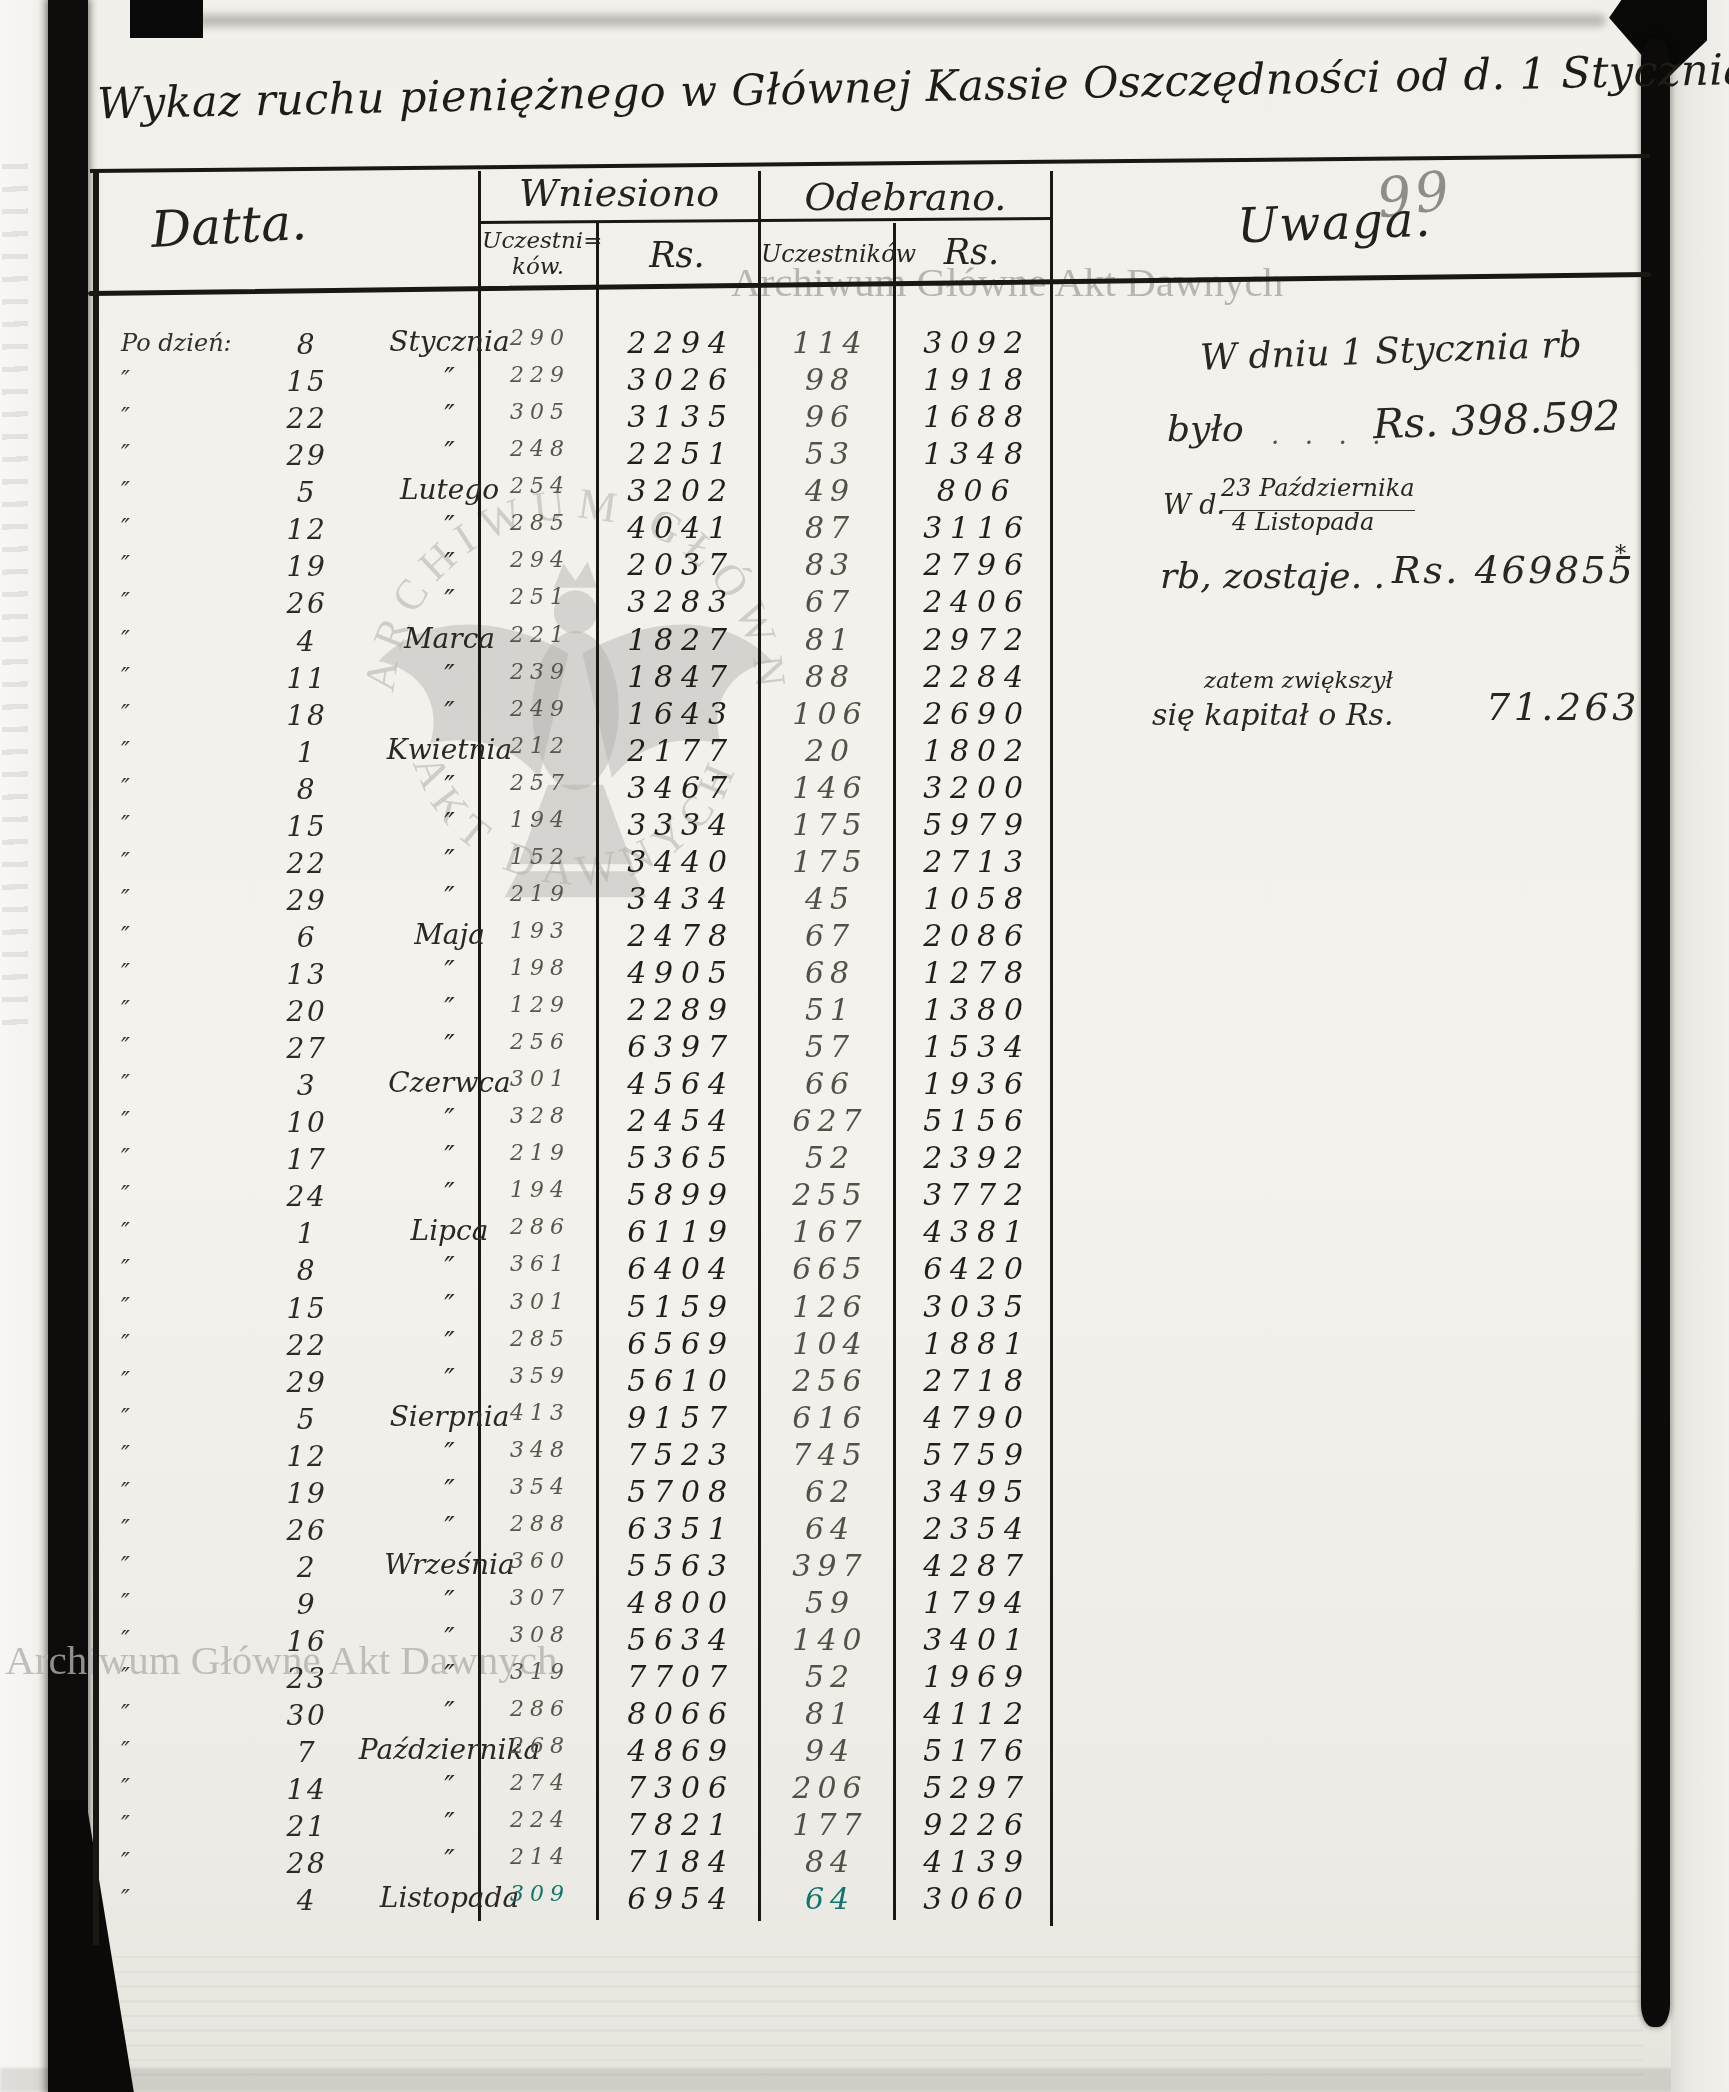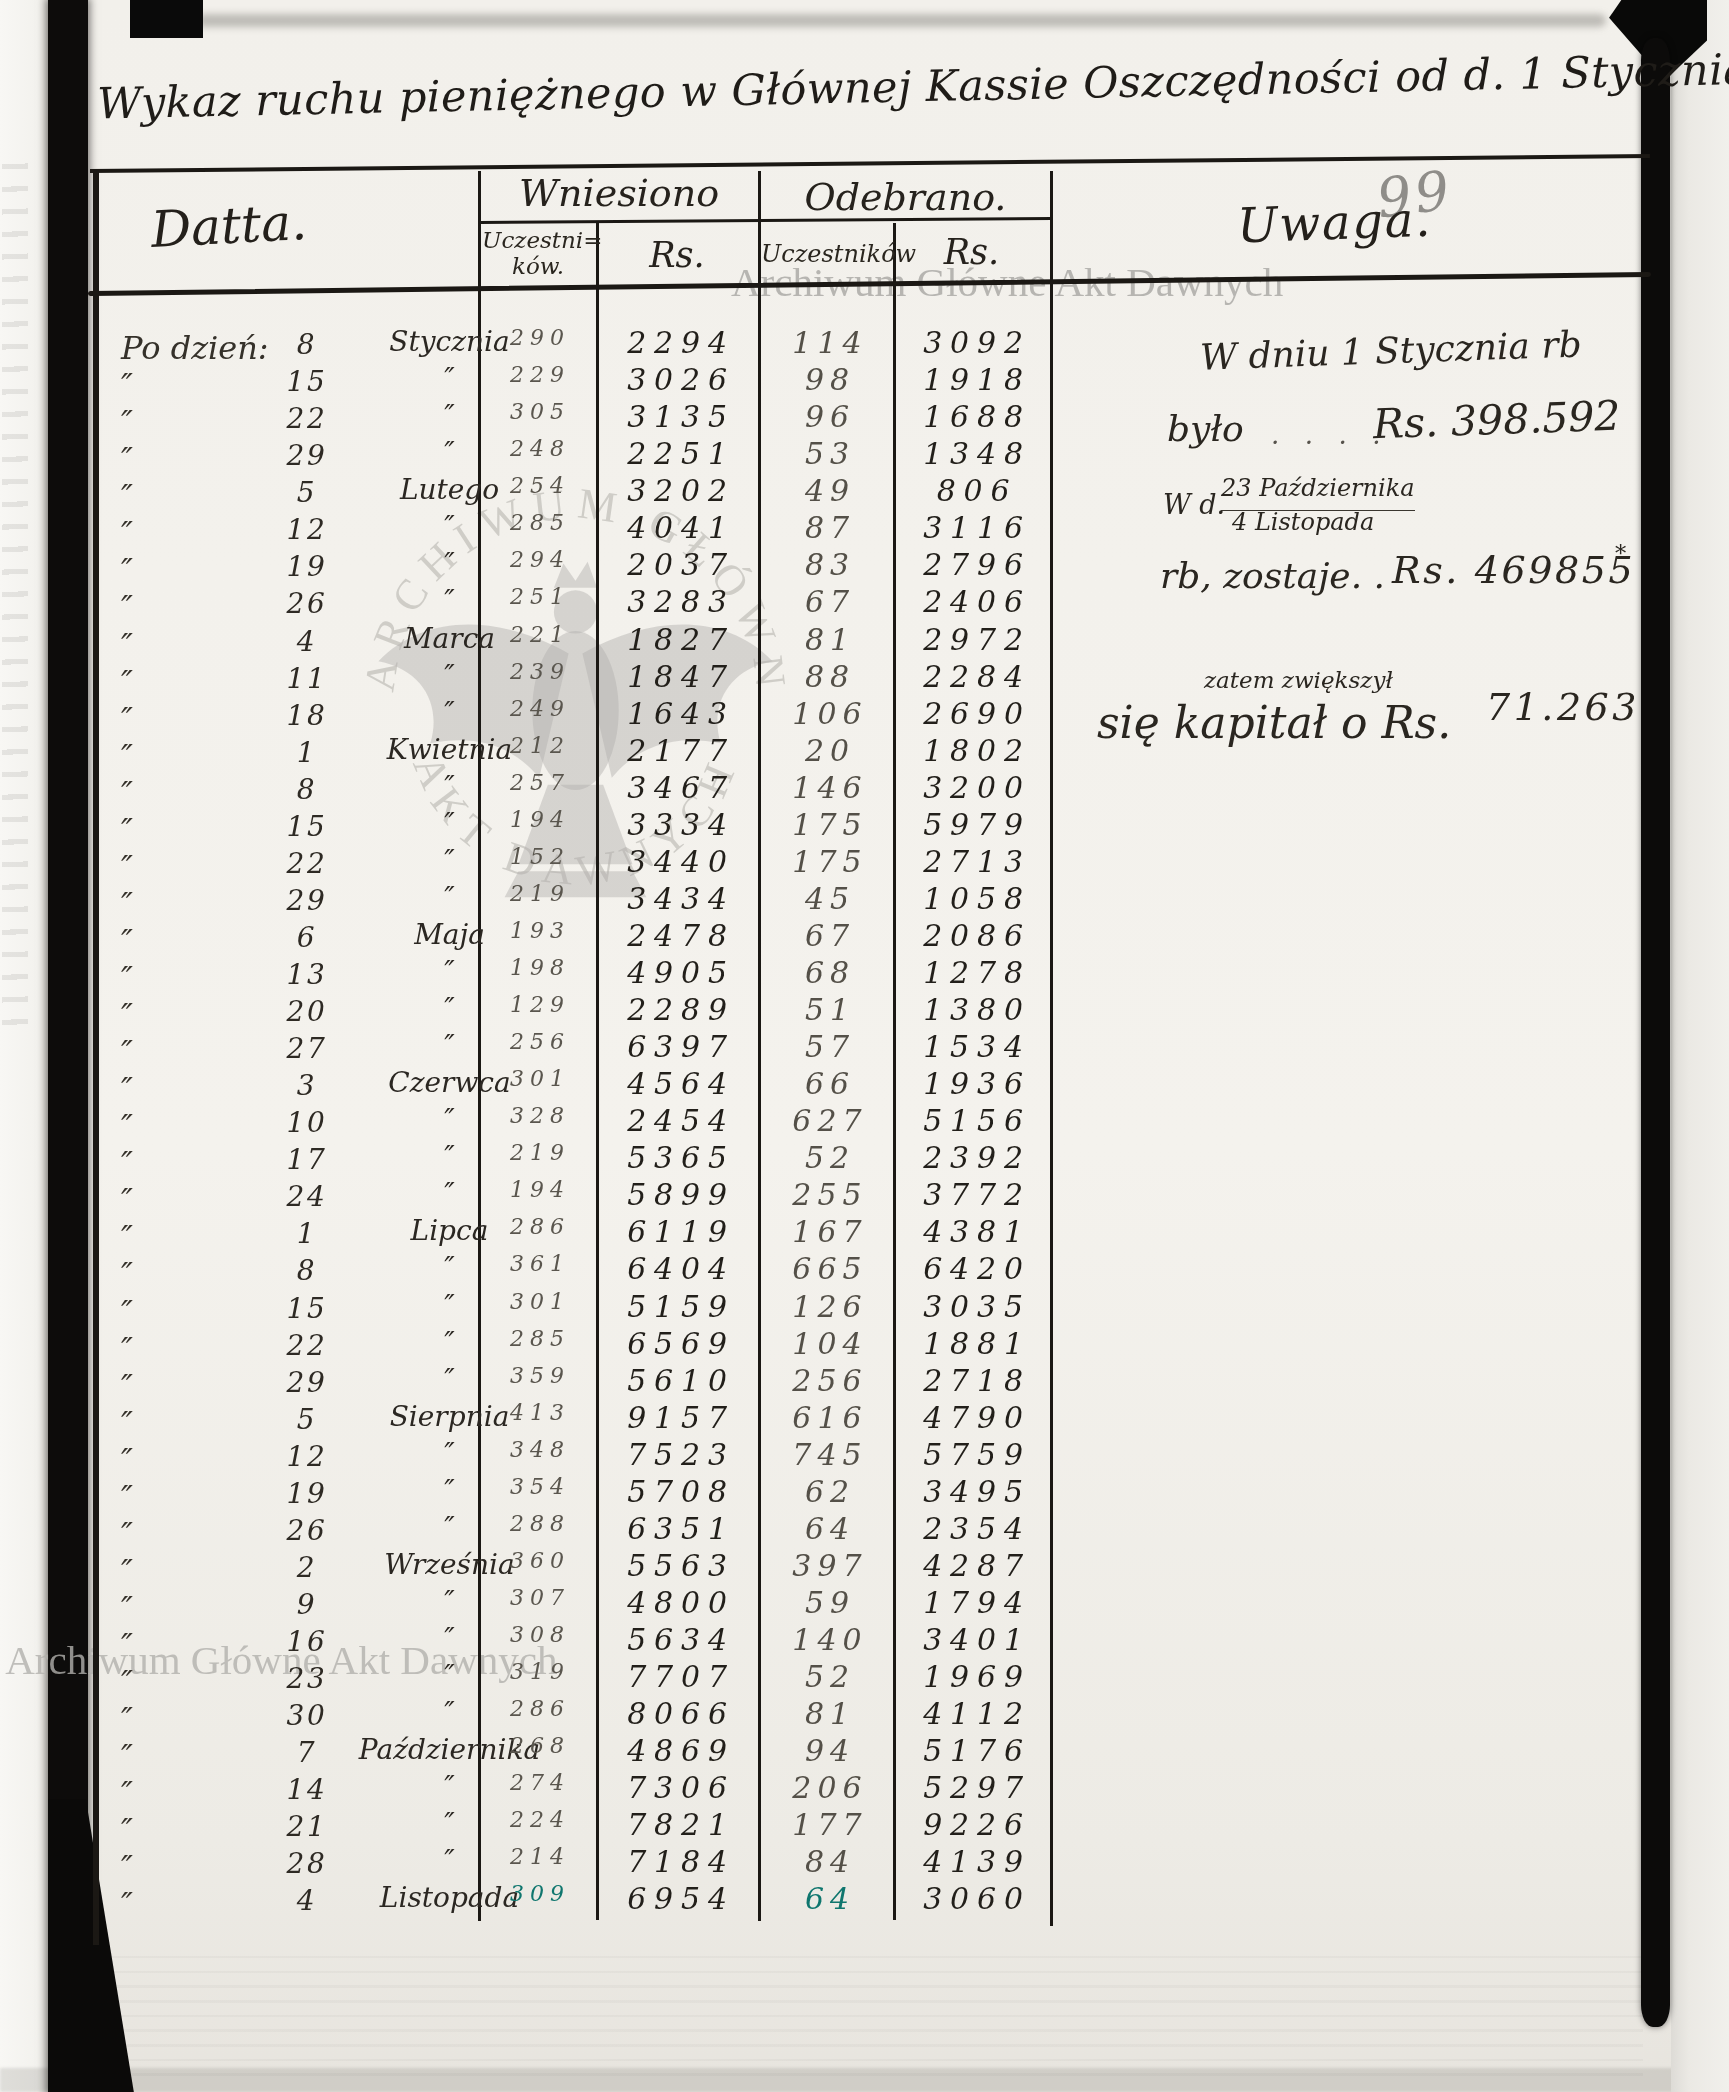--- a/index.html
+++ b/index.html
@@ -60,42 +60,42 @@
   .h-wnies{position:absolute;left:480px;top:171px;width:278px;text-align:center;font-size:38px;color:#26221d;}
   .h-odebr{position:absolute;left:761px;top:175px;width:289px;text-align:center;font-size:38px;color:#26221d;}
   .h-ucz1{position:absolute;left:482px;top:228px;width:112px;text-align:center;font-size:23px;line-height:1.12;color:#2a261f;}
   .h-rs1{position:absolute;left:598px;top:235px;width:158px;text-align:center;font-size:35px;color:#26221d;}
   .h-ucz2{position:absolute;left:761px;top:240px;width:130px;text-align:center;font-size:24px;color:#2a261f;}
   .h-rs2{position:absolute;left:896px;top:232px;width:151px;text-align:center;font-size:35px;color:#26221d;}
   .h-uwaga{position:absolute;left:1237px;top:194px;font-size:48px;color:#24201b;transform:rotate(-2deg);letter-spacing:1.7px;}
   
   .t-row{position:absolute;left:95px;width:960px;height:37px;}
   .t-row .c{position:absolute;top:0;white-space:nowrap;}
-  .t-row .p{left:26px;top:4.3px;font-size:32px;color:#35312a;}
+  .t-row .p{left:26px;top:4.3px;font-size:24px;color:#35312a;}
   .t-row .d{left:160px;width:104px;text-align:center;top:2.6px;font-size:28px;letter-spacing:2.6px;color:#2e2a24;}
   .t-row .m{left:238px;width:233px;text-align:center;font-size:28px;color:#2b2722;}
   .t-row .wu{left:389px;width:112px;text-align:center;font-size:22px;letter-spacing:6px;color:#5a564e;}
   .t-row .wr{left:506px;width:160px;text-align:center;font-size:30px;letter-spacing:7.8px;color:#221f1a;}
   .t-row .ou{left:670px;width:130px;text-align:center;font-size:30px;letter-spacing:6px;color:#545048;}
   .t-row .or_{left:804px;width:156px;text-align:center;font-size:30px;letter-spacing:7.8px;color:#221f1a;}
   .t-row.faded .wu,.t-row.faded .ou{color:#0f766e;}
   
   .rm{position:absolute;white-space:nowrap;color:#2a2620;}
   .rm1{left:1200px;top:330px;font-size:36px;transform:rotate(-2deg);}
   .rm2a{left:1167px;top:408px;font-size:36px;}
   .rm2d{left:1271px;top:420px;font-size:26px;letter-spacing:8.6px;color:#56524b;}
   .rm2b{left:1373px;top:396px;font-size:41px;transform:rotate(-2deg);}
   .rm3a{left:1163px;top:489px;font-size:27px;}
   .rm3b{left:1221px;top:474px;font-size:24px;border-bottom:1.7px solid #3a362f;padding-bottom:8px;}
   .rm3c{left:1232px;top:508px;font-size:24px;}
   .rm4a{left:1160px;top:555px;font-size:36px;}
   .rm4b{left:1392px;top:548px;font-size:38px;letter-spacing:2.6px;}
   .rm4s{left:1615px;top:540px;font-size:22.5px;}
   .rm5{left:1204px;top:630px;font-size:23px;margin-top:37px;}
-  .rm6a{left:1097px;top:697px;font-size:44px;font-style:italic;}
+  .rm6a{left:1152px;top:697px;font-size:30px;font-style:italic;}
   .rm6b{left:1486px;top:685px;font-size:38px;letter-spacing:3.5px;}
 </style>
 </head>
 <body>
 
 <div id="scan">
 
   <div class="paper"></div>
   <div class="adj-page"></div>
   <div class="adj-marks"></div>

